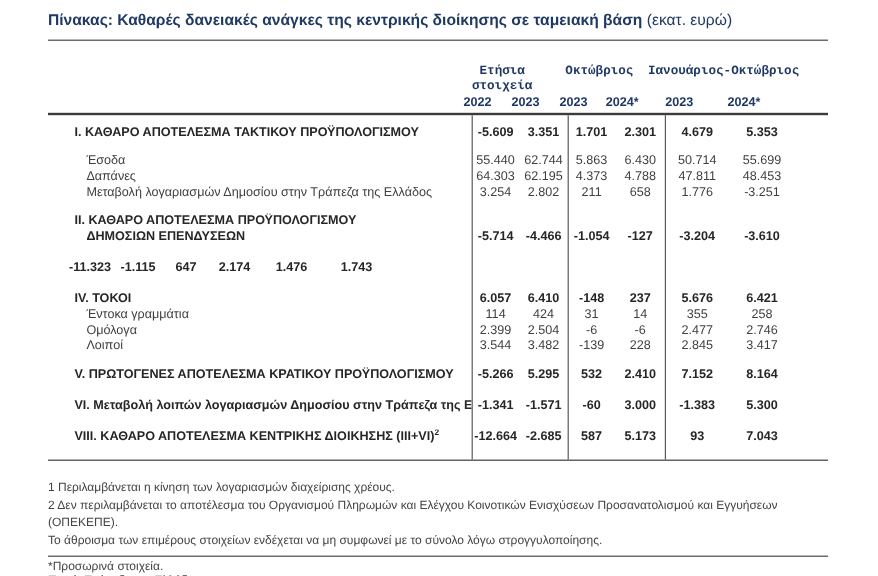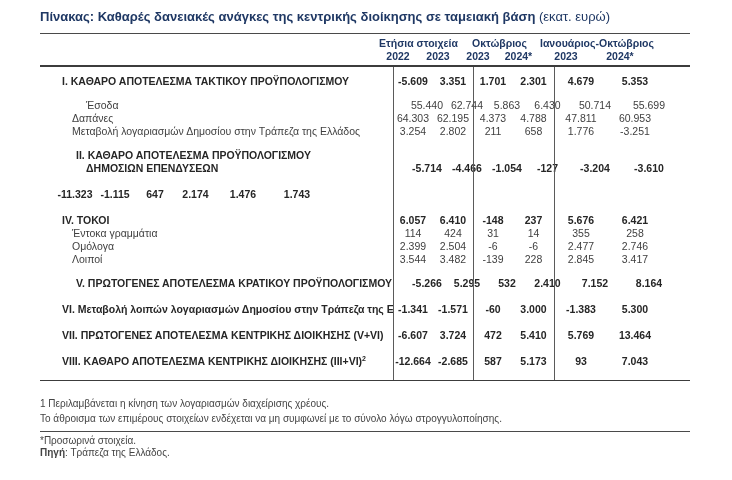--- a/index.html
+++ b/index.html
@@ -13,38 +13,38 @@
   .page { position: absolute; left: 40px; top: 8px; width: 650px; }
 
   
   .title-line { font-size: 13px; line-height: 18px; color: #1f3864; white-space: nowrap; }
   .title-line .t-main { font-weight: bold; }
   .title-line .t-unit { font-weight: normal; }
   .rule-title { border-top: 1px solid #4a4a4a; margin-top: 7px; }
 
   
   .thead { color: #1f3864; font-weight: bold; font-size: 10.5px; }
-  .thead-groups { display: flex; margin-top: 3px; }
+  .thead-groups { display: flex; margin-top: 20px; font-family: Liberation Mono, monospace; }
   .thead-years { display: flex; margin-top: 1px; }
   .gspacer { width: 338px; flex: 0 0 auto; }
   .g1 { width: 81px; text-align: center; flex: 0 0 auto; }
   .g2 { width: 81px; text-align: center; flex: 0 0 auto; }
   .g3 { width: 151px; text-align: left; flex: 0 0 auto; white-space: nowrap; }
   .rule-head { border-top: 2px solid #3c3c3c; margin-top: 3px; }
 
   
   .tbody { position: relative; padding: 8px 0 12px 0; font-size: 10.5px; margin-left: 15px; }
   .vdiv { position: absolute; top: 0; bottom: 0; width: 1px; background: #5a5a5a; }
   .vdiv.d1 { left: 338px; }
   .vdiv.d2 { left: 418px; }
   .vdiv.d3 { left: 499px; }
 
   .trow { display: flex; align-items: flex-end; min-height: 13px; line-height: 13px; }
   .trow.bold { font-weight: bold; color: #262626; }
-  .trow.gap-md { margin-top: 11px; justify-content: center; }
+  .trow.gap-md { margin-top: 11px; }
   .trow.gap-lg { margin-top: 13px; }
 
   .cell { flex: 0 0 auto; white-space: nowrap; }
   .cell.label { width: 338px; padding-left: 7px; overflow: hidden; }
   .cell.label.indent { padding-left: 17px; }
   .cell.label .l2 { padding-left: 10px; }
   .cell.c1 { width: 40px; text-align: center; }
   .cell.c2 { width: 40px; text-align: center; }
   .cell.c3 { width: 40px; text-align: center; }
   .cell.c4 { width: 41px; text-align: center; }
@@ -115,21 +115,21 @@
         <div class="cell c5">50.714</div>
         <div class="cell c6">55.699</div>
       </div>
       <div class="trow">
         <div class="cell label indent">Δαπάνες</div>
         <div class="cell c1">64.303</div>
         <div class="cell c2">62.195</div>
         <div class="cell c3">4.373</div>
         <div class="cell c4">4.788</div>
         <div class="cell c5">47.811</div>
-        <div class="cell c6">60.953</div>
+        <div class="cell c6">48.453</div>
       </div>
       <div class="trow">
         <div class="cell label indent">Μεταβολή λογαριασμών Δημοσίου στην Τράπεζα της Ελλάδος</div>
         <div class="cell c1">3.254</div>
         <div class="cell c2">2.802</div>
         <div class="cell c3">211</div>
         <div class="cell c4">658</div>
         <div class="cell c5">1.776</div>
         <div class="cell c6">-3.251</div>
       </div>
@@ -201,42 +201,34 @@
       <div class="trow bold gap-lg">
         <div class="cell label">VI. Μεταβολή λοιπών λογαριασμών Δημοσίου στην Τράπεζα της Ελλάδος</div>
         <div class="cell c1">-1.341</div>
         <div class="cell c2">-1.571</div>
         <div class="cell c3">-60</div>
         <div class="cell c4">3.000</div>
         <div class="cell c5">-1.383</div>
         <div class="cell c6">5.300</div>
       </div>
       <div class="trow bold gap-lg">
-        <div class="cell label">VII. ΠΡΩΤΟΓΕΝΕΣ ΑΠΟΤΕΛΕΣΜΑ ΚΕΝΤΡΙΚΗΣ ΔΙΟΙΚΗΣΗΣ (V+VI)</div>
-        <div class="cell c1">-6.607</div>
-        <div class="cell c2">3.724</div>
-        <div class="cell c3">472</div>
-        <div class="cell c4">5.410</div>
-        <div class="cell c5">5.769</div>
-        <div class="cell c6">13.464</div>
-      </div>
-      <div class="trow bold gap-lg">
         <div class="cell label">VIII. ΚΑΘΑΡΟ ΑΠΟΤΕΛΕΣΜΑ ΚΕΝΤΡΙΚΗΣ ΔΙΟΙΚΗΣΗΣ (ΙΙΙ+VΙ)<sup>2</sup></div>
         <div class="cell c1">-12.664</div>
         <div class="cell c2">-2.685</div>
         <div class="cell c3">587</div>
         <div class="cell c4">5.173</div>
         <div class="cell c5">93</div>
         <div class="cell c6">7.043</div>
       </div>
     </div>
   <div class="rule-bottom"></div>
 
   <div class="footnotes">
     <div>1 Περιλαμβάνεται η κίνηση των λογαριασμών διαχείρισης χρέους.</div>
+    <div>2 Δεν περιλαμβάνεται το αποτέλεσμα του Οργανισμού Πληρωμών και Ελέγχου Κοινοτικών Ενισχύσεων Προσανατολισμού και Εγγυήσεων (ΟΠΕΚΕΠΕ).</div>
     <div>Το άθροισμα των επιμέρους στοιχείων ενδέχεται να μη συμφωνεί με το σύνολο λόγω στρογγυλοποίησης.</div>
   </div>
   <div class="rule-foot"></div>
 
   <div class="provisional">*Προσωρινά στοιχεία.</div>
   <div class="source">
     <span class="src-label">Πηγή</span><span>: Τράπεζα της Ελλάδος.</span>
   </div>
 
 </div>

